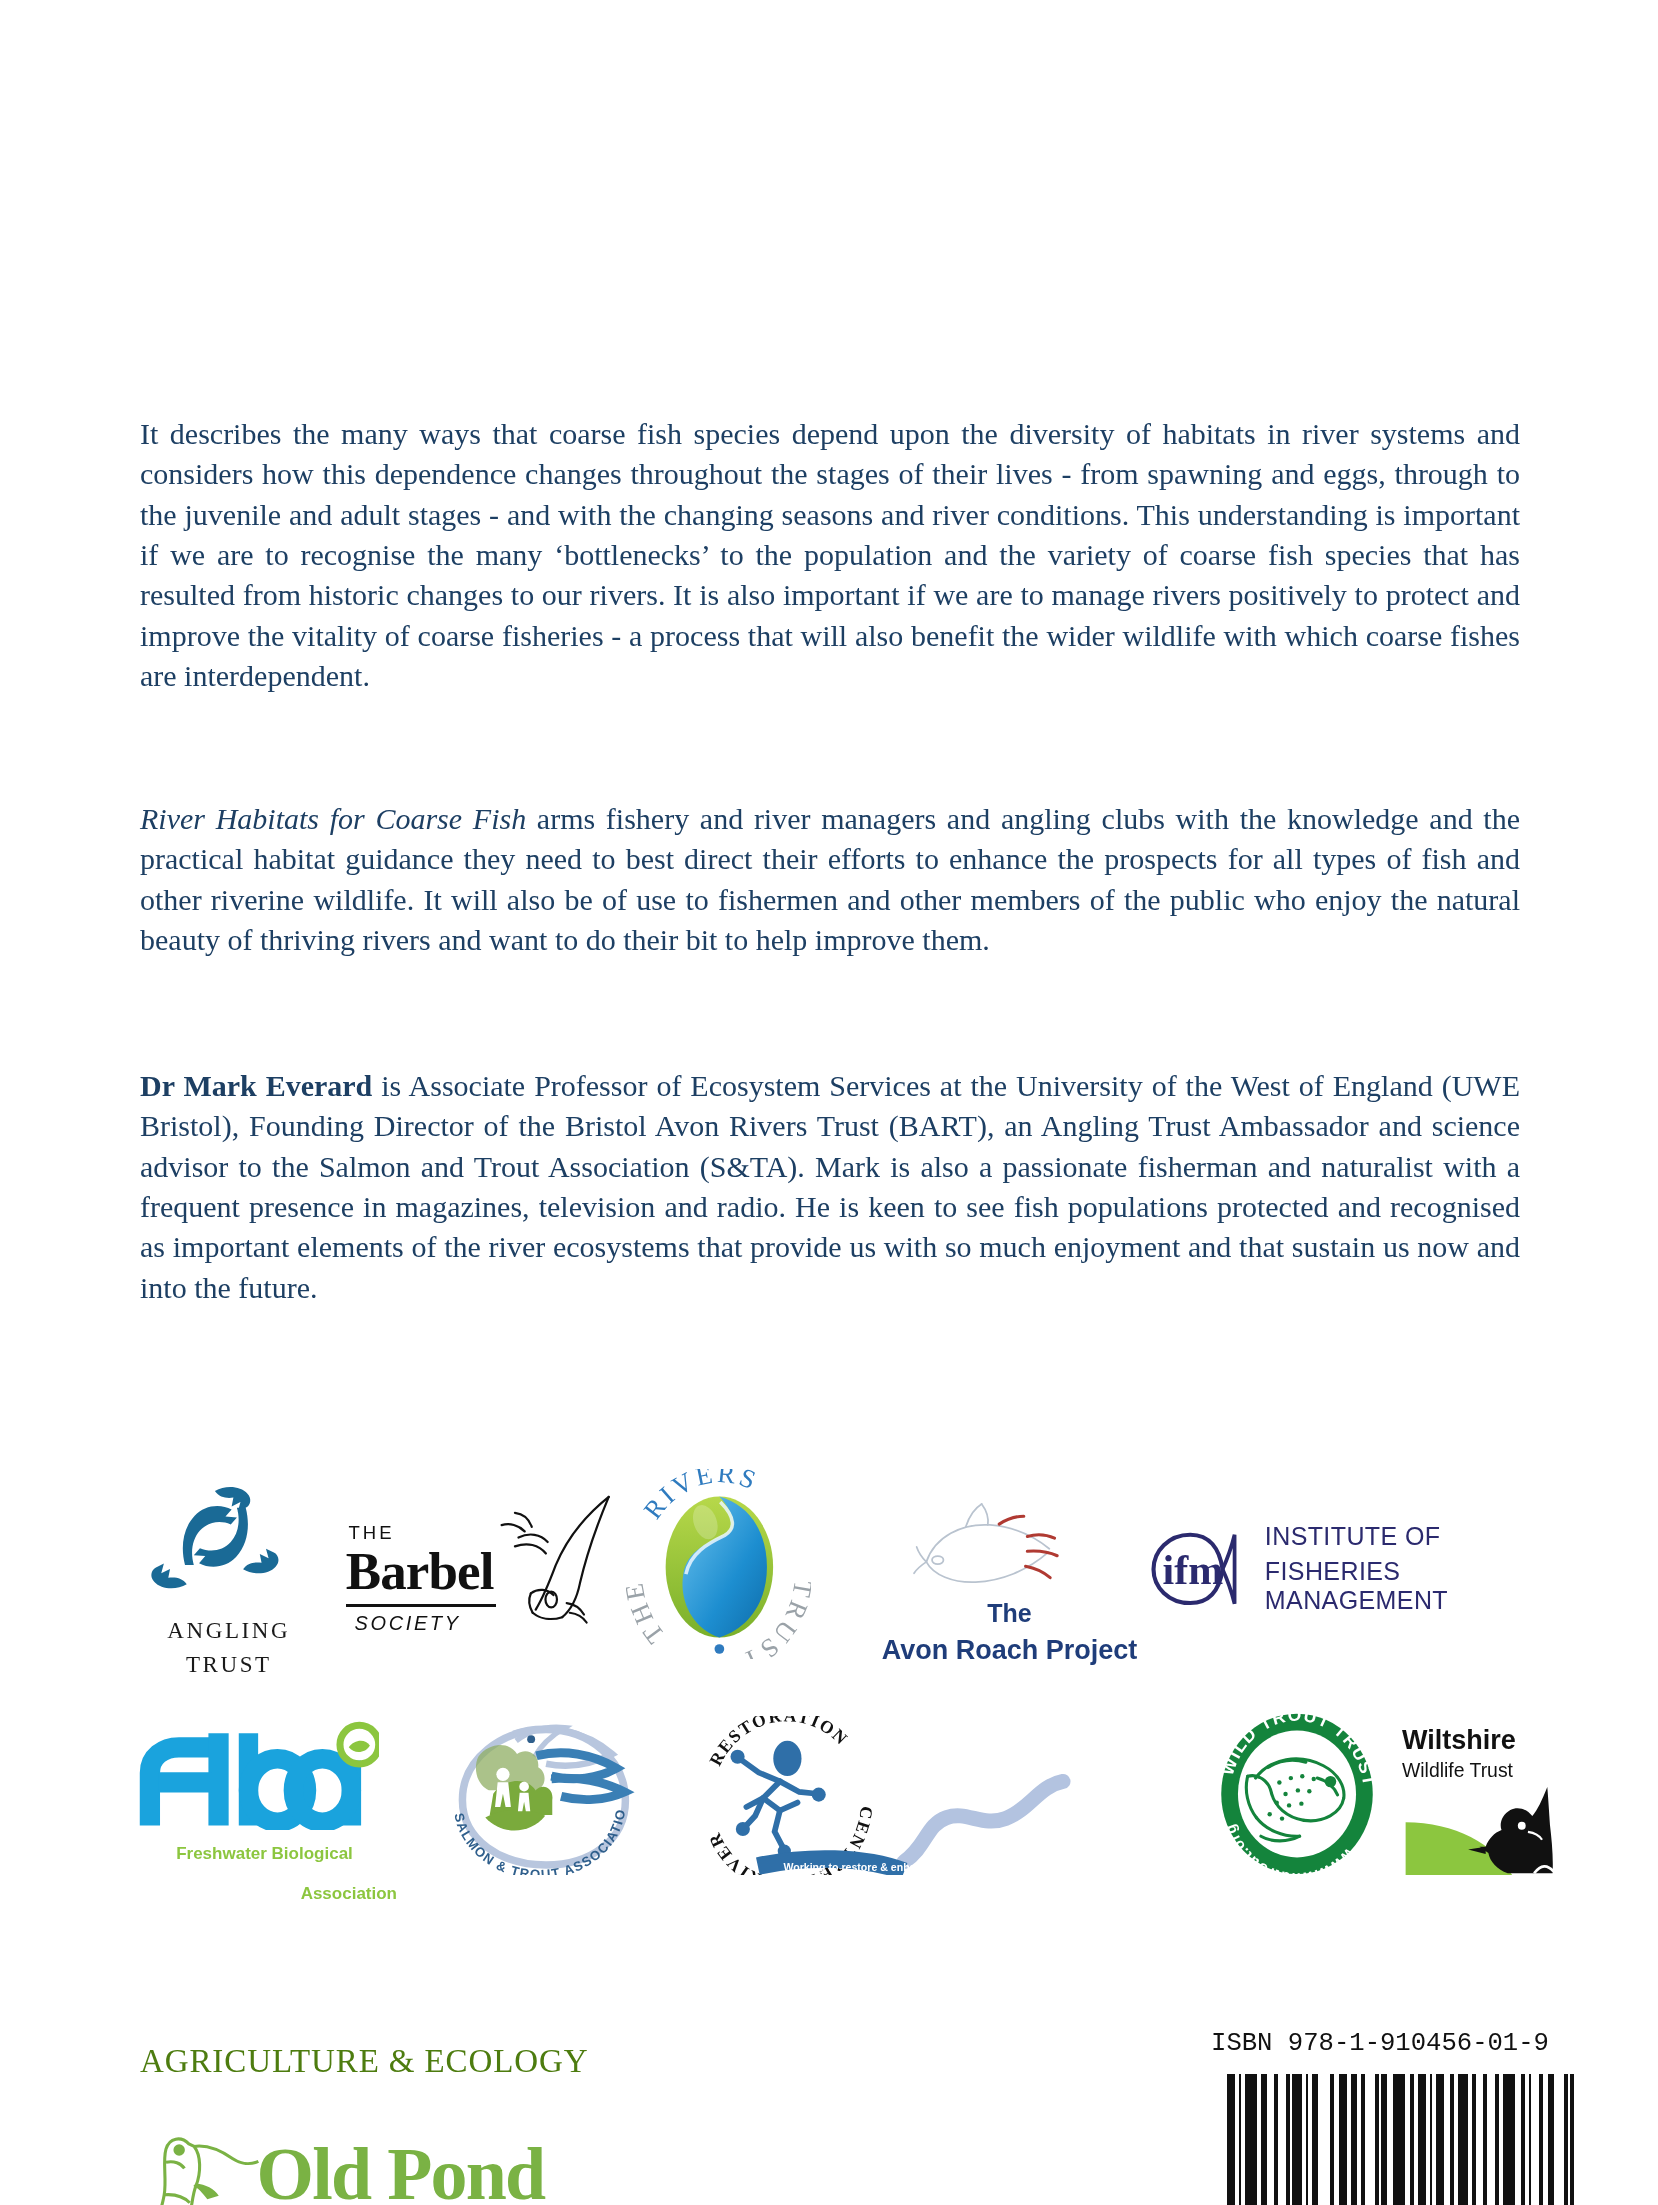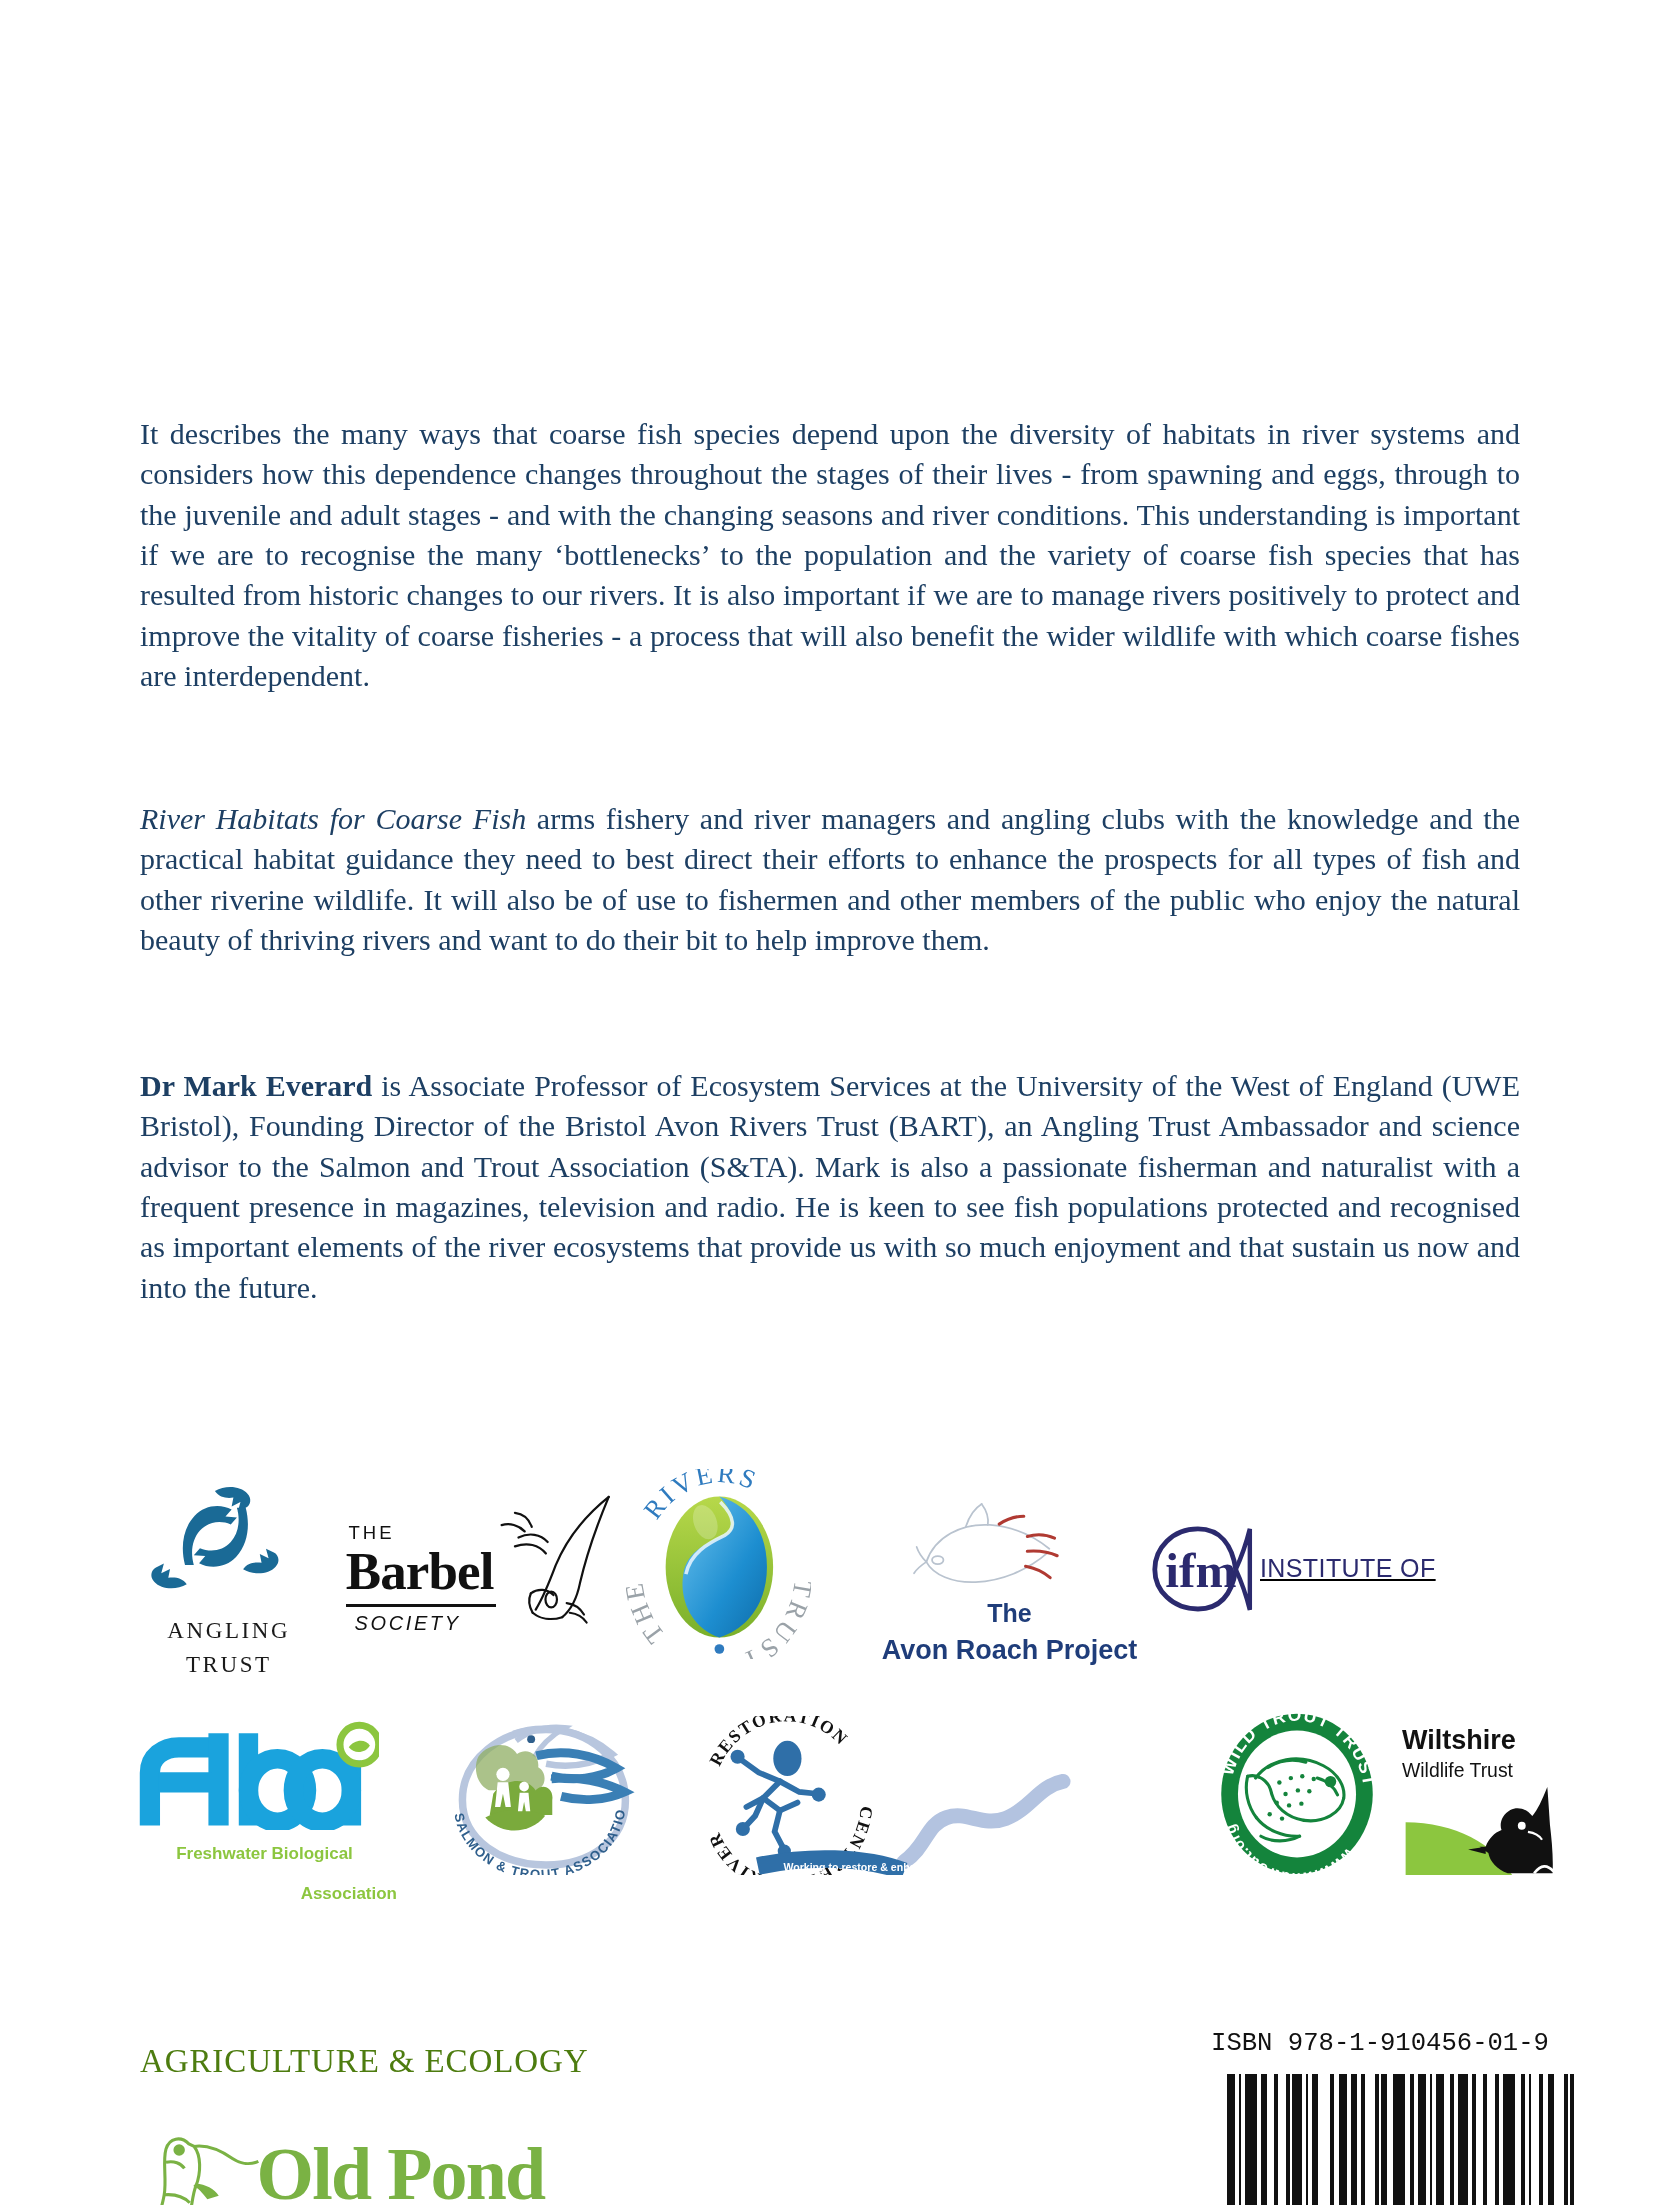--- a/index.html
+++ b/index.html
@@ -249,32 +249,33 @@
           <path d="M300 126 C326 124 350 128 368 136"></path>
           <path d="M296 160 C318 164 338 174 352 186"></path>
           <path d="M236 64 C254 52 274 46 292 46"></path>
         </g>
       </svg>
       <div style="text-align:center; font-family:'Liberation Sans',sans-serif; font-weight:bold; color:#1f3d7a; font-size:25px; margin-top:2.6px;">The</div>
       <div style="text-align:center; font-family:'Liberation Sans',sans-serif; font-weight:bold; color:#1f3d7a; font-size:27px; margin-top:7px;">Avon Roach Project</div>
     </div>
 
     <div class="logo" style="left:1014px; top:51px; width:397px;">
-      <div style="display:flex; align-items:center; gap:4px;text-decoration:underline;">
+      <div style="display:flex; align-items:center; gap:25px;">
         <svg width="110" height="97" viewBox="0 0 250 220">
           <g fill="none" stroke="#2b2a6e" stroke-width="11">
             <path d="M118 20 C60 20 20 64 20 112 C20 160 60 202 118 202 C170 202 196 166 204 112 C196 58 170 20 118 20 Z"></path>
             <path d="M204 112 C216 86 228 52 236 20 L236 204 C228 172 216 138 204 112 Z" stroke-width="10"></path>
           </g>
           <g fill="#2b2a6e" font-family="'Liberation Serif',serif" font-weight="bold" font-size="112">
             <text x="44" y="152">ifm</text>
           </g>
         </svg>
         <div>
           <div style="font-family:'Liberation Sans',sans-serif; font-size:25px; color:#2b2a6e; letter-spacing:0.4px;">INSTITUTE OF</div>
+          <div style="font-family:'Liberation Sans',sans-serif; font-size:25px; color:#2b2a6e; letter-spacing:0.4px; margin-top:5.3px;">FISHERIES MANAGEMENT</div>
         </div>
       </div>
     </div>
 
     <div class="logo" style="left:0px; top:251px; width:265px;">
       <svg width="247" height="110" viewBox="0 0 560 250">
         <g fill="none" stroke="#1aa3dd" stroke-width="46" stroke-linecap="butt">
           <path d="M40 240 L40 120 C40 84 70 62 106 62 L210 62"></path>
           <path d="M196 30 L196 240"></path>
           <path d="M60 142 L180 142"></path>

